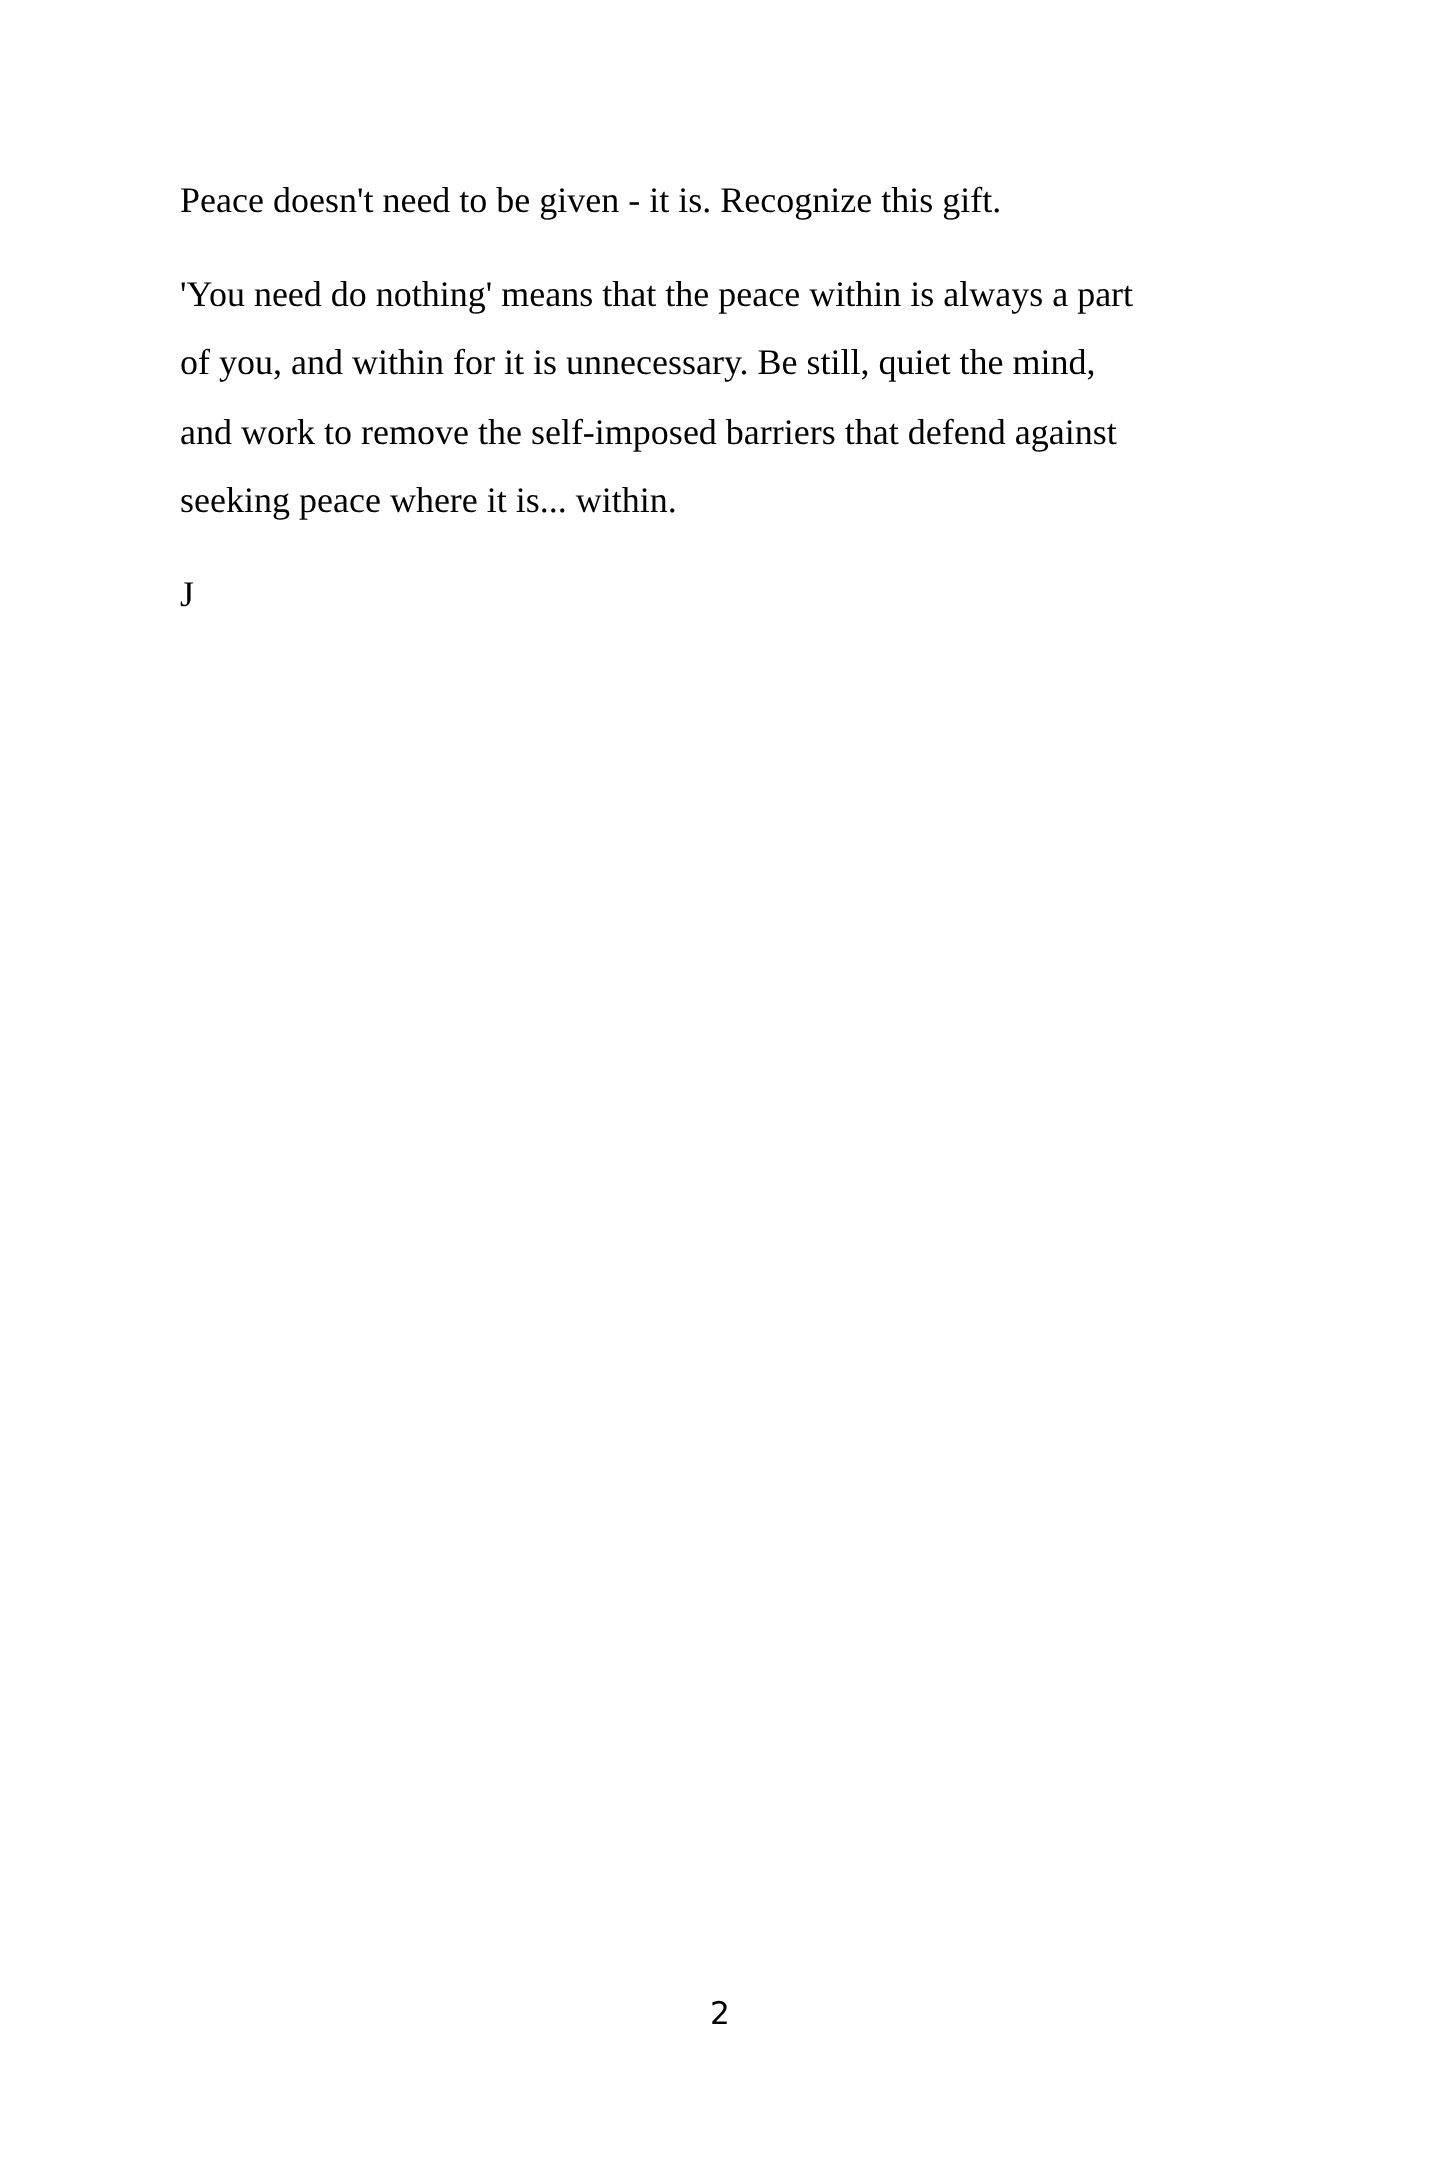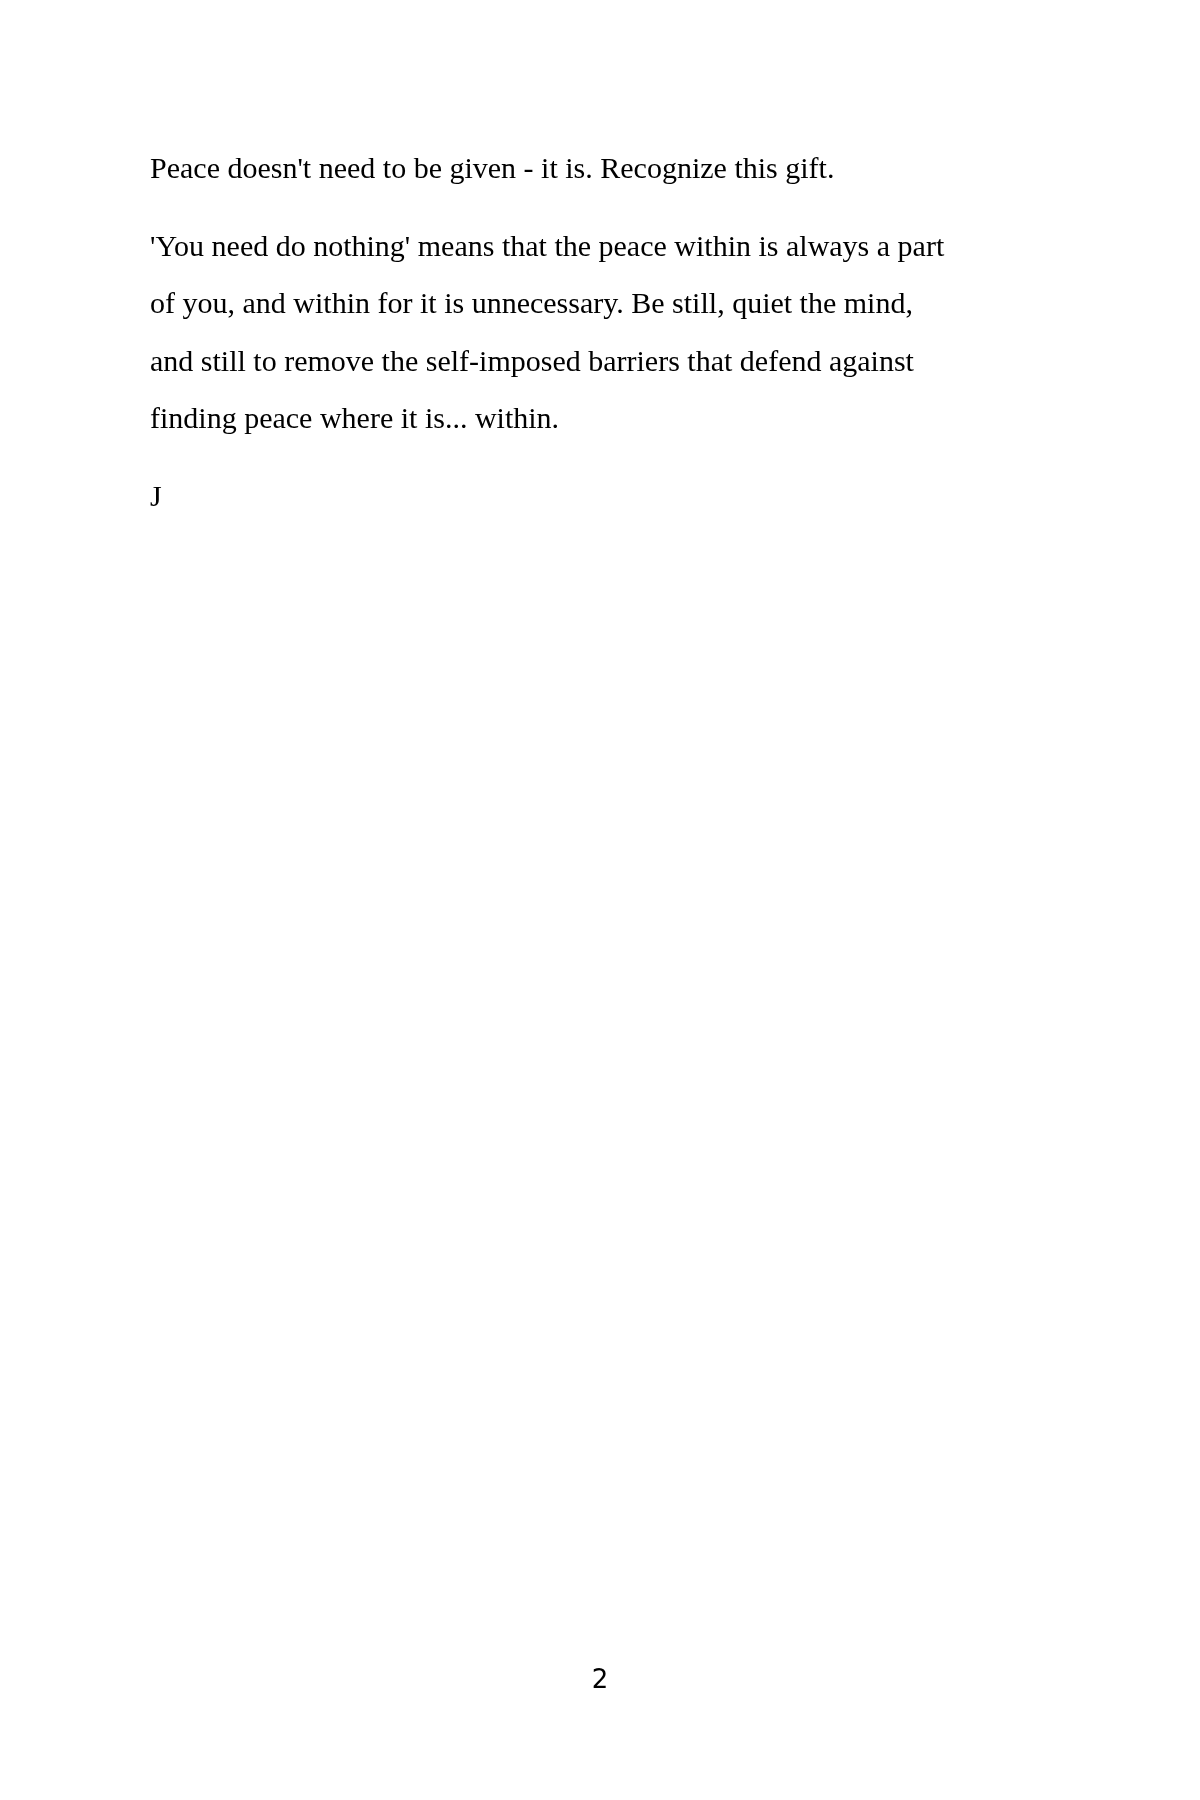--- a/index.html
+++ b/index.html
@@ -23,21 +23,21 @@
 <div class="page">
   <div class="body-text">
     <p class="para">
       <span class="line">Peace doesn't need to be given - it is. Recognize this gift.</span>
     </p>
     <p class="para">
     </p>
     <p class="para">
       <span class="line">'You need do nothing' means that the peace within is always a part</span>
       <span class="line">of you, and within for it is unnecessary. Be still, quiet the mind,</span>
-      <span class="line">and still to remove the self-imposed barriers that defend against</span>
-      <span class="line">finding peace where it is... within.</span>
+      <span class="line">and work to remove the self-imposed barriers that defend against</span>
+      <span class="line">seeking peace where it is... within.</span>
     </p>
     <p class="para">
       <span class="line">J</span>
     </p>
   </div>
   <div class="page-number">2</div>
 </div>
 
 </body></html>

